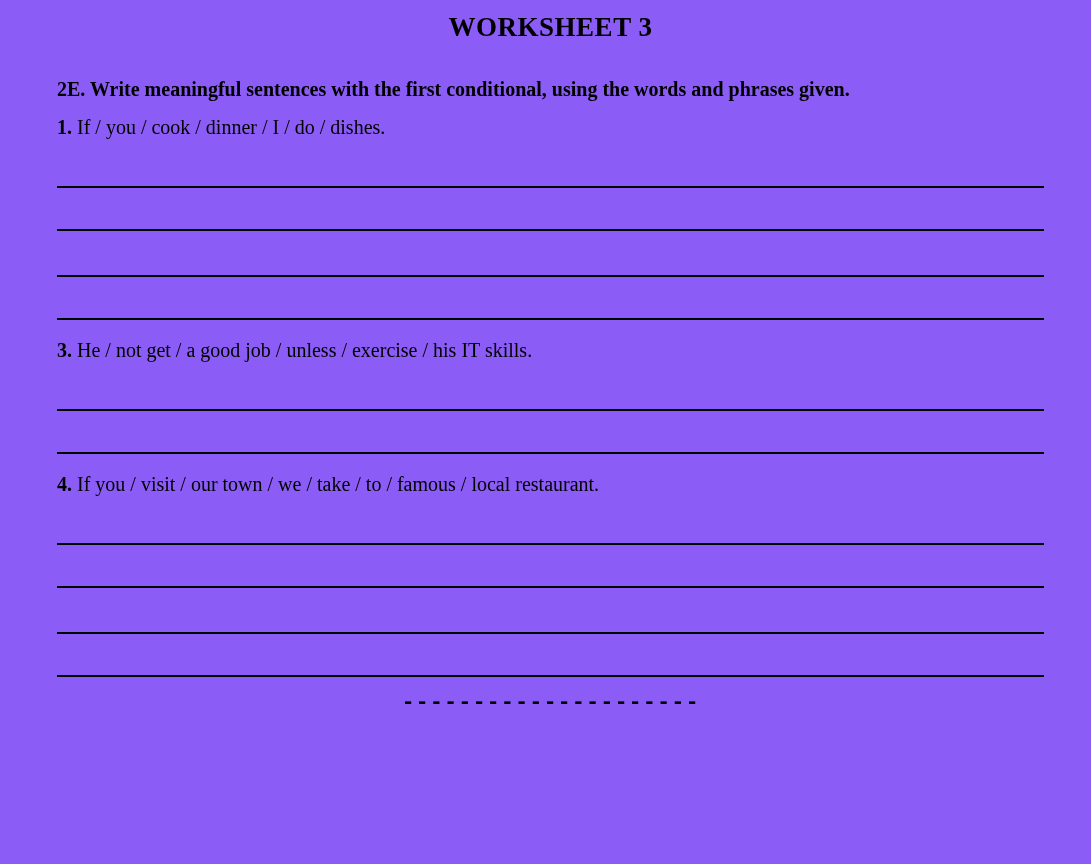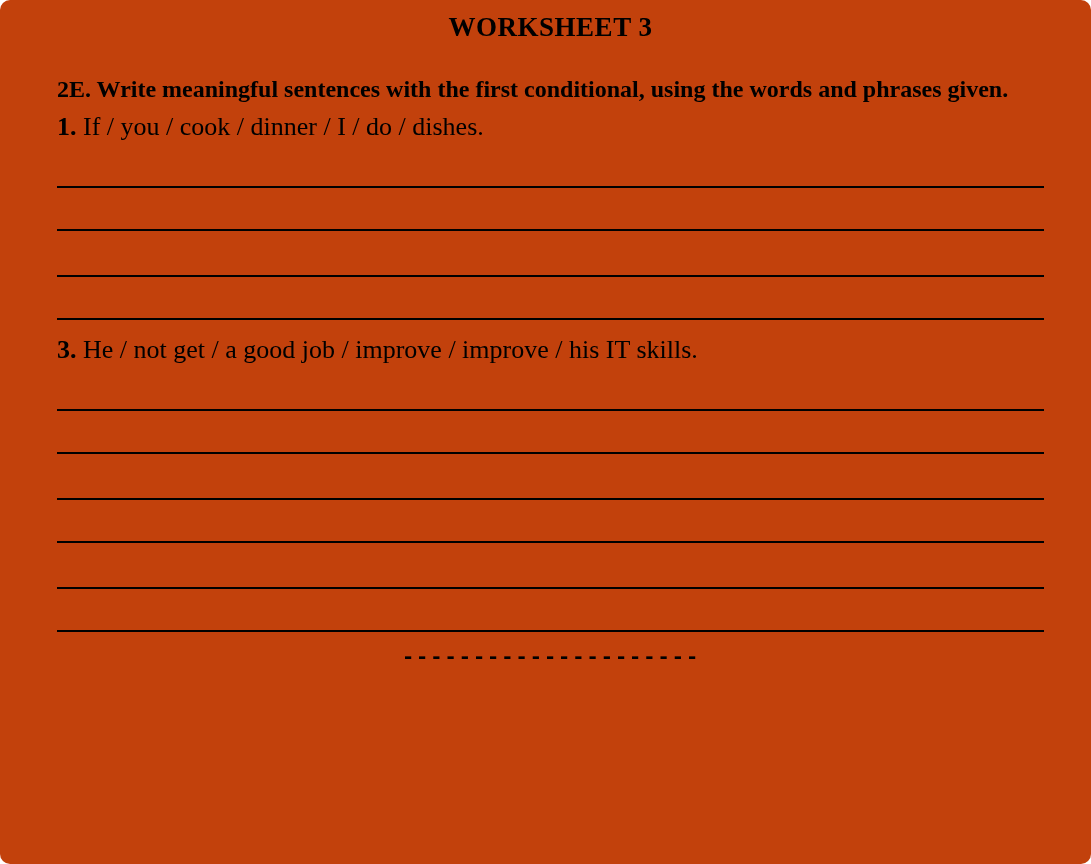--- a/index.html
+++ b/index.html
@@ -10,42 +10,41 @@
   body {
     height: 864px;
     font-family: "Liberation Serif", "DejaVu Serif", serif;
     color: #000000;
     overflow: hidden;
   }
   .page {
     width: 1091px;
     height: 864px;
     padding: 10px 47px 0 57px;
-    background: #c2410c;
-    border-radius: 10px;
+    background: #8b5cf6;
   }
   .title {
     text-align: center;
     font-weight: bold;
     font-size: 27px;
     line-height: 34px;
     letter-spacing: 0.5px;
   }
   .instructions {
     margin-top: 26px;
     font-weight: bold;
-    font-size: 24px;
+    font-size: 20px;
     line-height: 38px;
     text-align: justify;
   }
   .item {
     margin-top: 4px;
   }
   .prompt {
-    font-size: 26px;
+    font-size: 20px;
     line-height: 30px;
     margin-top: 1px;
   }
   .prompt .num {
     font-weight: bold;
   }
   .write-line {
     height: 0;
     border-bottom: 2px solid #000000;
   }
@@ -75,26 +74,27 @@
     <div class="write-line first"></div>
     <div class="write-line second"></div>
   </div>
 
   <div class="item">
     <div class="write-line first"></div>
     <div class="write-line second"></div>
   </div>
 
   <div class="item">
-    <p class="prompt"><span class="num">3.</span> <span>He / not get / a good job / improve / improve / his IT skills.</span></p>
+    <p class="prompt"><span class="num">3.</span> <span>He / not get / a good job / unless / exercise / his IT skills.</span></p>
     <div class="write-line first"></div>
     <div class="write-line second"></div>
   </div>
 
   <div class="item">
+    <p class="prompt"><span class="num">4.</span> <span>If you / visit / our town / we / take / to / famous / local restaurant.</span></p>
     <div class="write-line first"></div>
     <div class="write-line second"></div>
   </div>
 
   <div class="item">
     <div class="write-line first"></div>
     <div class="write-line second"></div>
   </div>
 
   <div class="footer-sep">---------------------</div>

